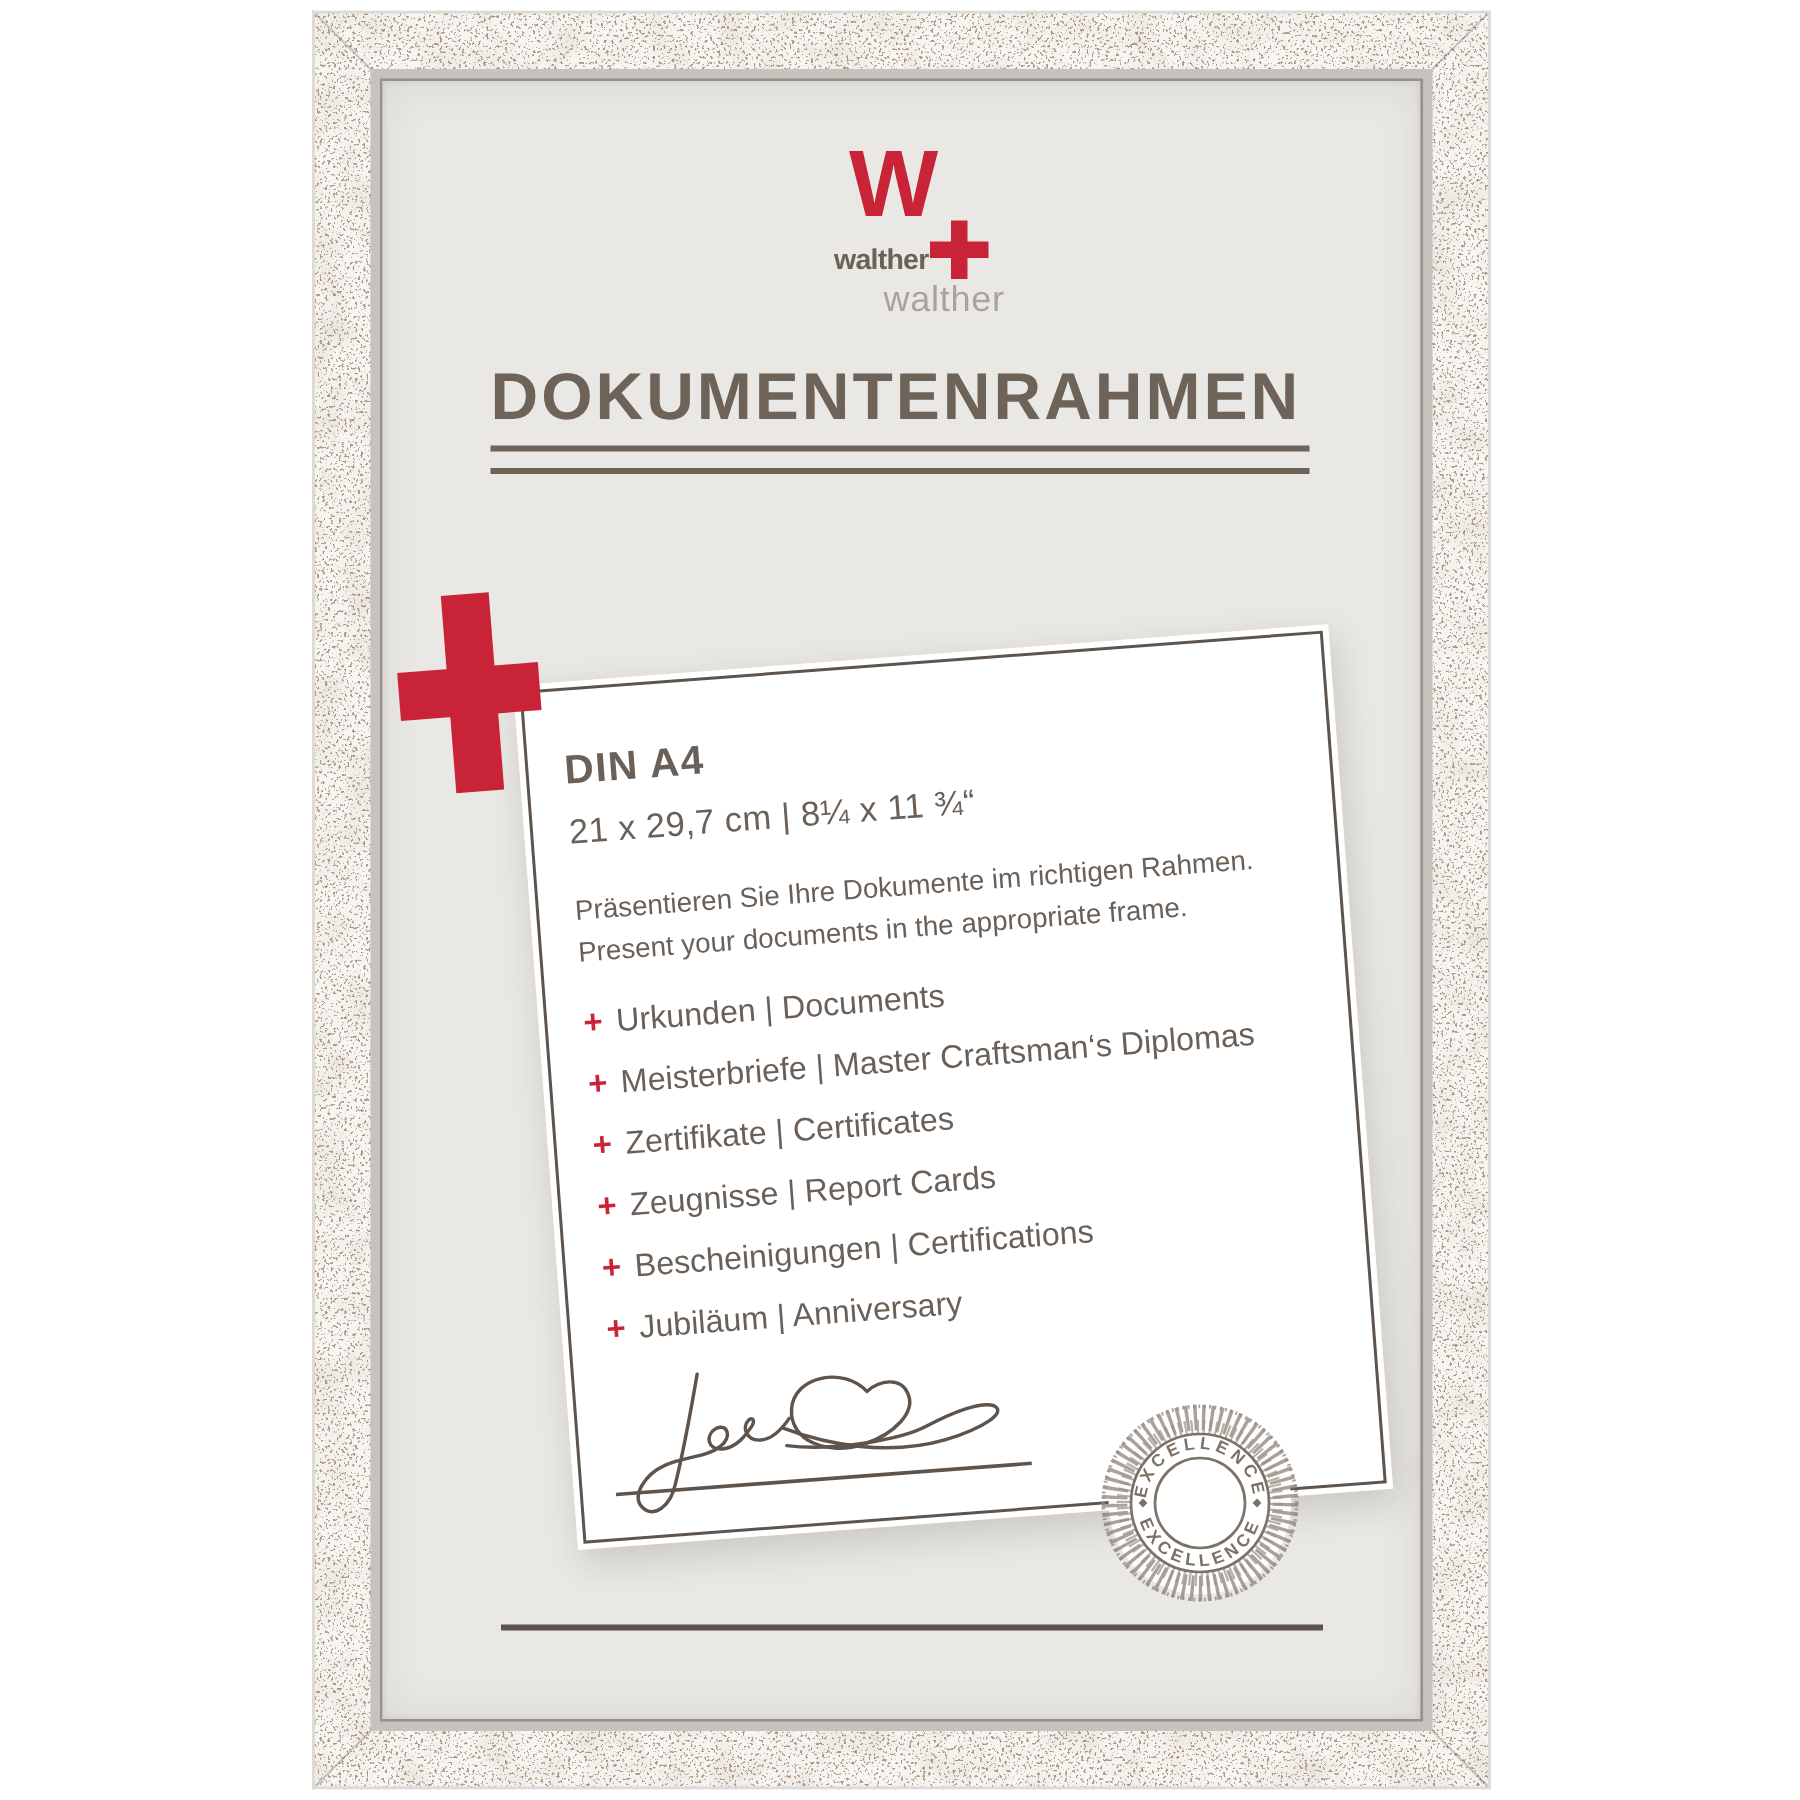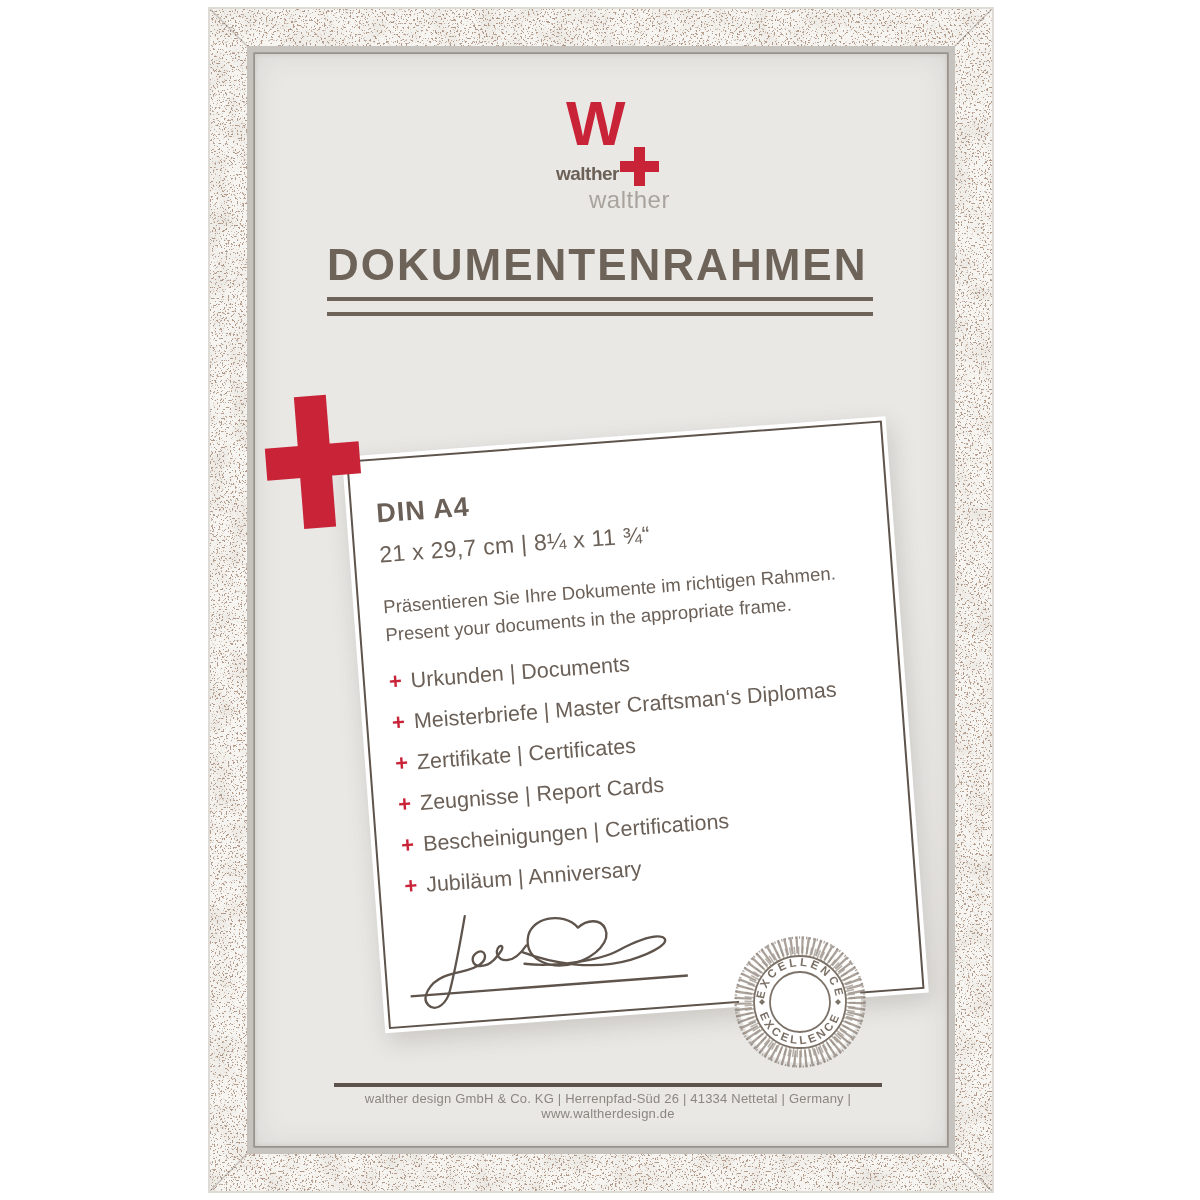--- a/index.html
+++ b/index.html
@@ -170,15 +170,14 @@
     </defs>
     <text font-size="11.5" font-weight="700" letter-spacing="3" fill="#7b7066" font-family="Liberation Sans, sans-serif">
       <textPath href="#sealTop" startOffset="50%" text-anchor="middle">EXCELLENCE</textPath>
     </text>
     <text font-size="11.5" font-weight="700" letter-spacing="3" fill="#7b7066" font-family="Liberation Sans, sans-serif">
       <textPath href="#sealBot" startOffset="50%" text-anchor="middle">EXCELLENCE</textPath>
     </text>
   </svg>
 
   <div class="footrule"></div>
-  <div class="foottext">walther design GmbH &amp; Co. KG | Herrenpfad-Süd 26 | 41334 Nettetal | Germany | www.waltherdesign.de</div>
 
 </div>
 
 </body></html>

